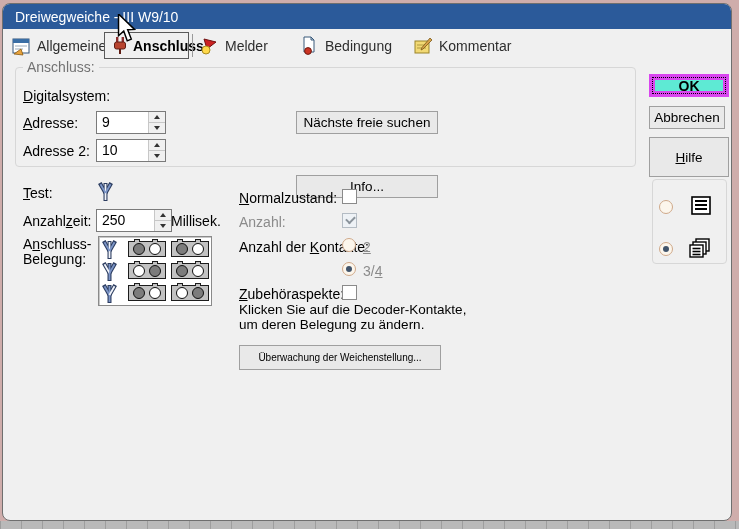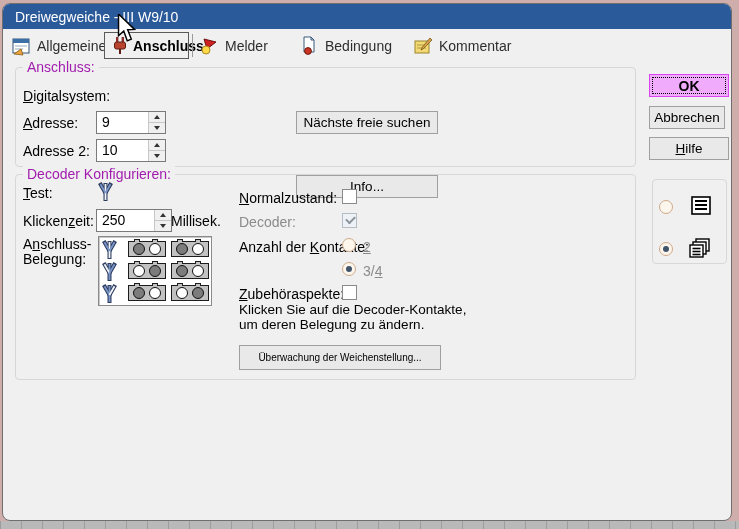--- a/index.html
+++ b/index.html
@@ -21,21 +21,21 @@
   .tab { position:absolute; top:28px; height:27px; display:flex; align-items:center;
     gap:6px; color:#2e2e2e; cursor:default; }
   .tab.selected { border:1px solid #5a5a5a; background:#f0f0f0; font-weight:bold; color:#000;
     padding:0 8px; }
   .tab-divider { position:absolute; top:30px; left:189px; width:1px; height:23px; background:#9a9a9a; }
   .ticon { display:inline-flex; width:20px; height:20px; }
 
   
   .groupbox { position:absolute; border:1px solid #d7d7d7; border-radius:4px; }
   .groupbox-label { position:absolute; top:-9px; left:7px; background:#f0f0f0; padding:0 4px;
-    font-size:14px; color:#a21caf; white-space:nowrap; }
+    font-size:14px; color:#737373; white-space:nowrap; }
 
   .lbl { position:absolute; white-space:nowrap; }
   .lbl.gray { color:#8b8b8b; }
   .mn { text-decoration:underline; }
 
   
   .combo { position:absolute; height:22px; background:#fff; border:1px solid #7a7a7a;
     display:flex; align-items:center; padding-left:5px; }
   .combo-btn { position:absolute; right:1px; top:1px; bottom:1px; width:18px;
     background:#f4f4f4; border-left:1px solid #d0d0d0; display:flex; align-items:center; justify-content:center; }
@@ -50,21 +50,21 @@
     display:flex; align-items:center; justify-content:center; }
   .spin .sb:last-child { border-bottom:none; }
   .tri-up { width:0; height:0; border-left:3.5px solid transparent; border-right:3.5px solid transparent;
     border-bottom:4px solid #333; }
   .tri-dn { width:0; height:0; border-left:3.5px solid transparent; border-right:3.5px solid transparent;
     border-top:4px solid #333; }
 
   .btn { position:absolute; background:#e9e9e9; border:1px solid #9f9f9f;
     display:flex; align-items:center; justify-content:center; font-size:13.5px; color:#000; }
   .btn.small-text { font-size:10px; }
-  .btn.default { background:#f0abfc; border:1px solid #d946ef; font-weight:bold;
+  .btn.default { background:#5eead4; border:6px solid #d946ef; font-weight:bold;
     outline:1px dotted #000; outline-offset:-4px; font-size:14px; }
 
   
   .cb { position:absolute; width:15px; height:15px; background:#fff; border:1px solid #8a8a8a; }
   .cb.disabled { background:#eef2f6; border-color:#b4bcc4; }
   .cb.checked::after { content:""; position:absolute; left:3px; top:2px; width:7px; height:4px;
     border-left:2px solid #8b949c; border-bottom:2px solid #8b949c; transform:rotate(-45deg); }
 
   .radio { position:absolute; width:14px; height:14px; border-radius:50%;
     background:#fcf6ec; border:1px solid #cfa98a; }
@@ -193,35 +193,32 @@
         </span>
         <span class="sb">
           <span class="tri-dn"></span>
         </span>
       </span>
   </div>
   <div class="btn" style="left:293px; top:135px; width:142px; height:23px;margin-top:36px;">
       <span>Info...</span>
     </div>
 
-  <div class="groupbox" style="left:12px; top:170px; width:621px; height:206px;">
-    <span class="groupbox-label">Decoder Konfigurieren:</span>
-  </div>
 
   <div class="lbl" style="left:20px; top:181px;text-align:right;"><span></span><span class="mn">T</span><span>est:</span></div>
   <span id="test-icon" style="position:absolute; left:95px; top:177px;"><svg width="15" height="21" viewBox="0 0 15 21">
         <line x1="7.5" y1="20" x2="7.5" y2="2" stroke="#2c3d60" stroke-width="4"></line>
         <line x1="7.5" y1="12" x2="1.8" y2="2" stroke="#2c3d60" stroke-width="4"></line>
         <line x1="7.5" y1="12" x2="13.2" y2="2" stroke="#2c3d60" stroke-width="4"></line>
         <line x1="7.5" y1="19" x2="7.5" y2="3" stroke="#f2f5fb" stroke-width="1.8"></line>
         <line x1="7.5" y1="12" x2="2.5" y2="3.2" stroke="#7d96c8" stroke-width="1.8"></line>
         <line x1="7.5" y1="12" x2="12.5" y2="3.2" stroke="#7d96c8" stroke-width="1.8"></line>
       </svg></span>
 
-  <div class="lbl" style="left:20px; top:209px;"><span>Klicken</span><span class="mn">z</span><span>eit:</span></div>
+  <div class="lbl" style="left:20px; top:209px;"><span>Anzahl</span><span class="mn">z</span><span>eit:</span></div>
   <div class="spin" style="left:93px; top:205px; width:76px;">
     <span class="val">250</span>
     <span class="btns">
         <span class="sb">
           <span class="tri-up"></span>
         </span>
         <span class="sb">
           <span class="tri-dn"></span>
         </span>
       </span>
@@ -296,21 +293,21 @@
           <i class="ttab t2"></i>
           <span class="contact c0 light"></span>
           <span class="contact c1 dark"></span>
         </span>
       </div>
     </div>
 
   <div class="lbl" style="left:236px; top:186px;"><span></span><span class="mn">N</span><span>ormalzustand:</span></div>
   <span class="cb" style="left:339px; top:185px;"></span>
 
-  <div class="lbl gray" style="left:236px; top:210px;">Decoder:</div>
+  <div class="lbl gray" style="left:236px; top:210px;">Anzahl:</div>
   <span class="cb disabled checked" style="left:339px; top:209px;"></span>
 
   <div class="lbl" style="left:236px; top:235px;"><span>Anzahl der </span><span class="mn">K</span><span>ontakte:</span></div>
   <span class="radio" style="left:339px; top:234px;"></span>
   <div class="lbl gray" style="left:360px; top:235px;"><span></span><span class="mn">2</span><span></span></div>
 
   <span class="radio checked" style="left:339px; top:258px;"></span>
   <div class="lbl gray" style="left:360px; top:259px;"><span>3/</span><span class="mn">4</span><span></span></div>
 
   <div class="lbl" style="left:236px; top:282px;"><span></span><span class="mn">Z</span><span>ubehöraspekte:</span></div>
@@ -322,21 +319,21 @@
   <div class="btn small-text" style="left:236px; top:341px; width:202px; height:25px;">
       <span>Überwachung der Weichenstellung...</span>
     </div>
 
   <div class="btn default" style="left:646px; top:70px; width:80px; height:23px;">
       <span>OK</span>
     </div>
   <div class="btn" style="left:646px; top:102px; width:76px; height:23px;">
       <span>Abbrechen</span>
     </div>
-  <div class="btn" style="left:646px; top:133px; width:80px; height:23px;">
+  <div class="btn" style="left:646px; top:133px; width:80px; height:40px;">
       <span><span></span><span class="mn">H</span><span>ilfe</span></span>
     </div>
 
   <div class="groupbox" style="left:649px; top:175px; width:75px; height:85px;"></div>
   <span class="radio" style="left:656px; top:196px;"></span>
   <span class="view-icon" style="left:687px; top:191px;">
     <svg width="22" height="22" viewBox="0 0 22 22">
       <rect x="2" y="2" width="18" height="17" fill="#fff" stroke="#000" stroke-width="1.6"></rect>
       <line x1="5" y1="6" x2="17" y2="6" stroke="#000" stroke-width="2"></line>
       <line x1="5" y1="10" x2="17" y2="10" stroke="#000" stroke-width="2"></line>

